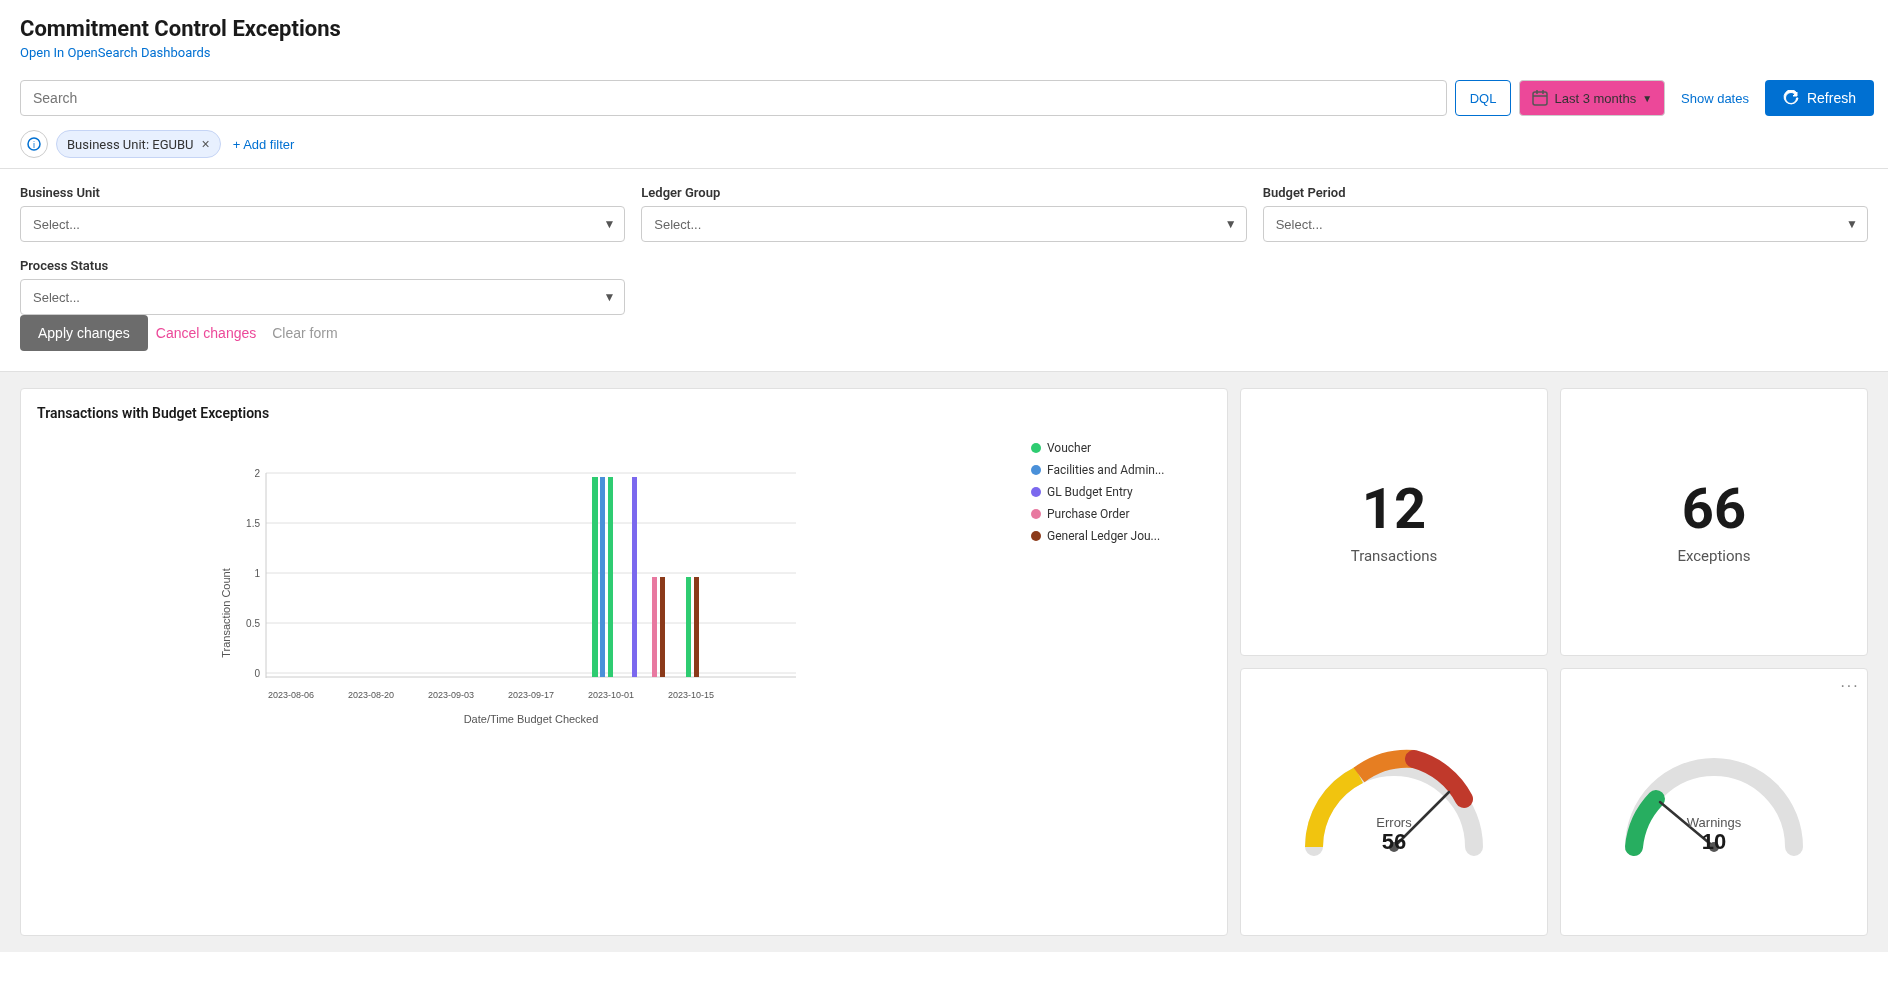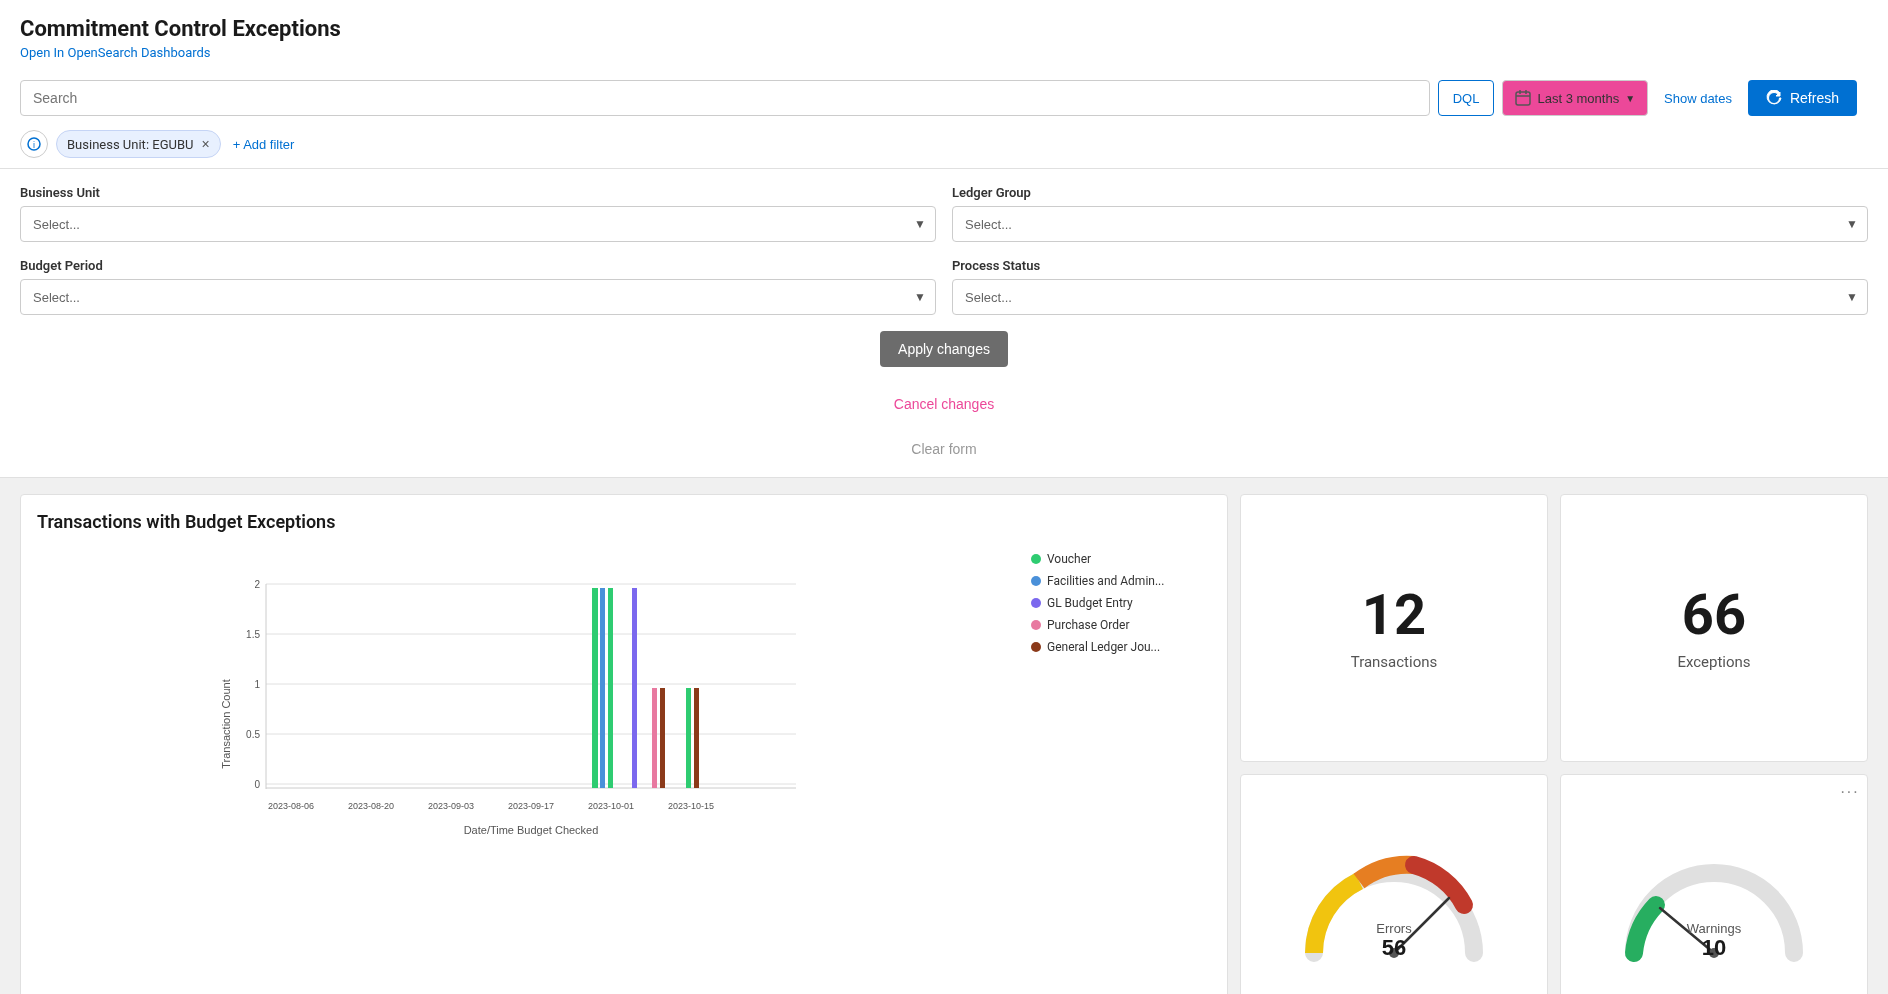--- a/index.html
+++ b/index.html
@@ -6,57 +6,57 @@
     body { font-family: -apple-system, BlinkMacSystemFont, 'Segoe UI', Roboto, sans-serif; background: #f5f5f5; color: #333; font-size: 14px; }
 
     .page-container { background: #fff; min-height: 994px; padding: 0; }
 
     
     .page-header { padding: 16px 20px 8px 20px; background: #fff; }
     .page-title { font-size: 22px; font-weight: 700; color: #1a1a1a; }
     .opensearch-link { color: #0070d2; font-size: 13px; margin-top: 4px; cursor: pointer; text-decoration: none; display: inline-block; }
 
     
-    .search-bar-row { display: flex; align-items: center; gap: 8px; padding: 12px 31px 8px 20px; background: #fff; }
+    .search-bar-row { display: flex; align-items: center; gap: 8px; padding: 12px 14px 8px 20px; background: #fff; }
     .search-input { flex: 1; height: 36px; border: 1px solid #ccc; border-radius: 4px; padding: 0 12px; font-size: 14px; color: #aaa; outline: none; }
     .dql-btn { height: 36px; padding: 0 14px; border: 1px solid #0070d2; color: #0070d2; background: #fff; border-radius: 4px; cursor: pointer; font-size: 13px; font-weight: 500; }
     .date-picker-btn { display: flex; align-items: center; gap: 6px; height: 36px; padding: 0 12px; border: 1px solid #ccc; border-radius: 4px; background: #ec4899; cursor: pointer; font-size: 13px; color: #333; }
     .show-dates-btn { color: #0070d2; background: none; border: none; cursor: pointer; font-size: 13px; padding: 0 8px; }
     .refresh-btn { display: flex; align-items: center; gap: 8px; height: 36px; padding: 0 18px; background: #0070d2; color: #fff; border: none; border-radius: 4px; cursor: pointer; font-size: 14px; font-weight: 500; }
 
     
     .filter-row { display: flex; align-items: center; gap: 8px; padding: 6px 20px 10px 20px; background: #fff; }
     .filter-toggle-btn { display: flex; align-items: center; justify-content: center; width: 28px; height: 28px; border: 1px solid #ccc; border-radius: 50%; background: #fff; cursor: pointer; }
     .filter-chip { display: flex; align-items: center; gap: 6px; height: 28px; padding: 0 10px; background: #e8f0fe; border: 1px solid #c5d4f5; border-radius: 16px; font-size: 13px; color: #333; }
     .filter-chip-close { background: none; border: none; cursor: pointer; color: #555; font-size: 14px; line-height: 1; padding: 0; margin-left: 2px; }
     .add-filter-btn { background: none; border: none; color: #0070d2; cursor: pointer; font-size: 13px; padding: 0 4px; }
 
     
     .divider { height: 1px; background: #e0e0e0; margin: 0 0 0 0; }
 
     
     .filter-controls { background: #fff; padding: 16px 20px 20px 20px; border-bottom: 1px solid #e0e0e0; }
-    .filter-dropdowns { display: grid; grid-template-columns: 1fr 1fr; gap: 16px; margin-bottom: 16px; }
+    .filter-dropdowns { display: grid; grid-template-columns: 1fr 1fr 1fr; gap: 16px; margin-bottom: 0; }
     .filter-group label { display: block; font-size: 13px; font-weight: 600; color: #333; margin-bottom: 6px; }
     .filter-select { width: 100%; height: 36px; border: 1px solid #ccc; border-radius: 4px; padding: 4px 12px; font-size: 13px; color: #666; background: #fff; appearance: none; cursor: pointer; outline: none; }
     .select-wrapper { position: relative; }
     .select-wrapper .chevron { position: absolute; right: 10px; top: 50%; transform: translateY(-50%); pointer-events: none; color: #555; font-size: 12px; }
 
     
-    .action-buttons { display: flex; align-items: center; gap: 29px; flex-direction: column; }
+    .action-buttons { display: flex; align-items: center; gap: 0; }
     .apply-btn { height: 36px; padding: 0 18px; background: #6c6c6c; color: #fff; border: none; border-radius: 4px; cursor: pointer; font-size: 14px; font-weight: 500; }
     .cancel-btn { background: none; border: none; color: #ec4899; cursor: pointer; font-size: 14px; padding: 0 8px; }
     .clear-btn { background: none; border: none; color: #999; cursor: pointer; font-size: 14px; padding: 0 8px; }
 
     
     .main-content { display: grid; grid-template-columns: 1fr 640px; gap: 0; padding: 16px 20px; background: #f0f0f0; min-height: 580px; }
 
     
     .chart-panel { background: #fff; border: 1px solid #e0e0e0; border-radius: 4px; padding: 16px; }
-    .chart-title { font-size: 18px; font-weight: 600; color: #1a1a1a; margin-bottom: 12px; }
+    .chart-title { font-size: 14px; font-weight: 600; color: #1a1a1a; margin-bottom: 12px; }
 
     
     .chart-area { display: flex; gap: 16px; }
     .chart-svg-container { flex: 1; position: relative; }
     .chart-legend { display: flex; flex-direction: column; gap: 8px; padding-top: 8px; min-width: 180px; }
     .legend-item { display: flex; align-items: center; gap: 6px; font-size: 12px; color: #333; }
     .legend-dot { width: 10px; height: 10px; border-radius: 50%; flex-shrink: 0; }
 
     
     .stats-panels { display: grid; grid-template-columns: 1fr 1fr; grid-template-rows: 1fr 1fr; gap: 12px; padding-left: 12px; }

